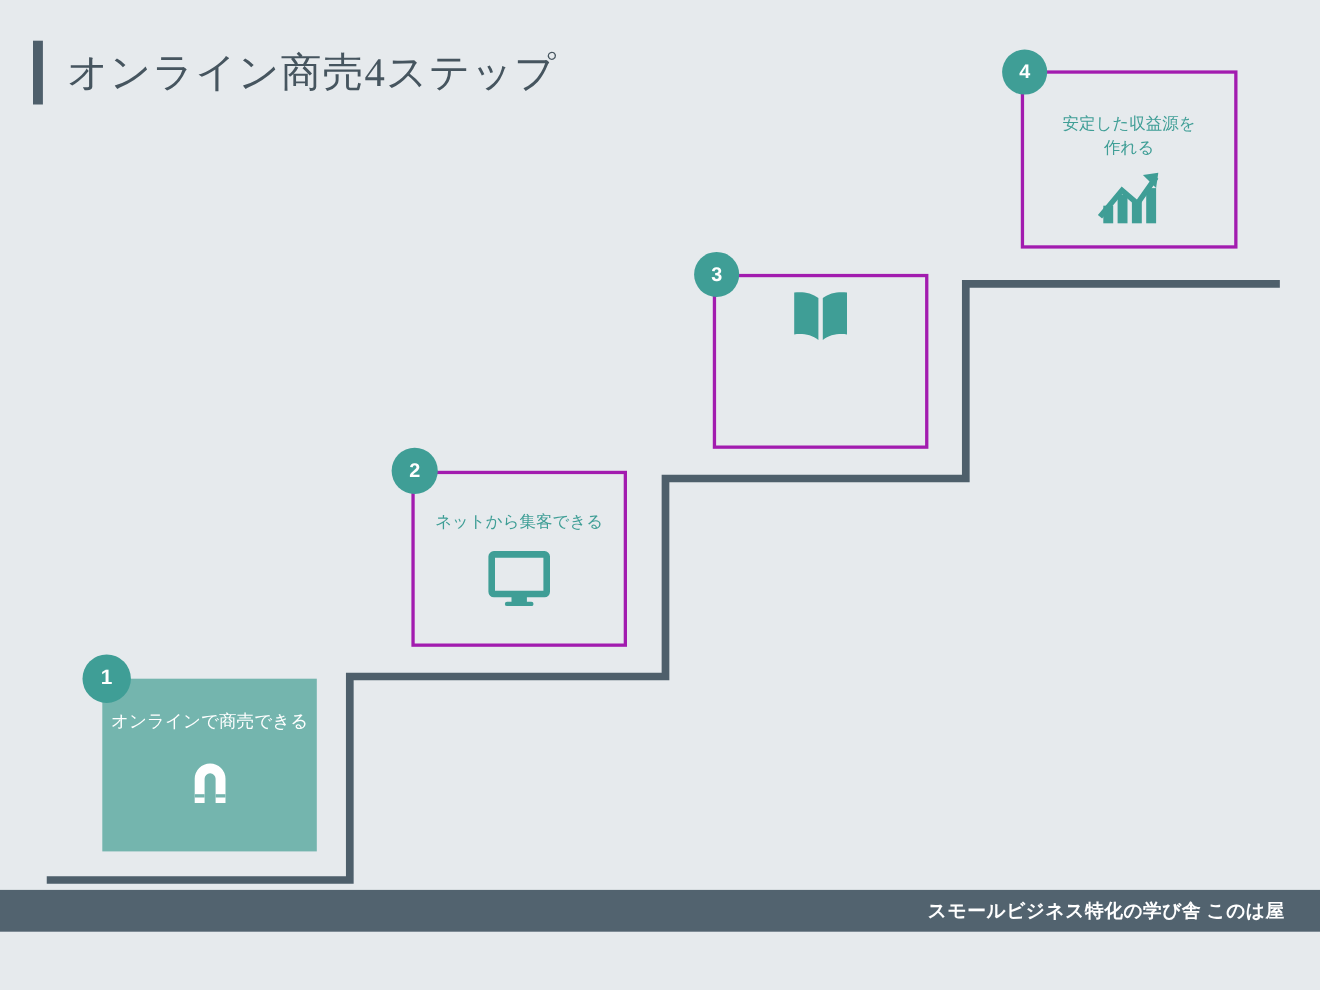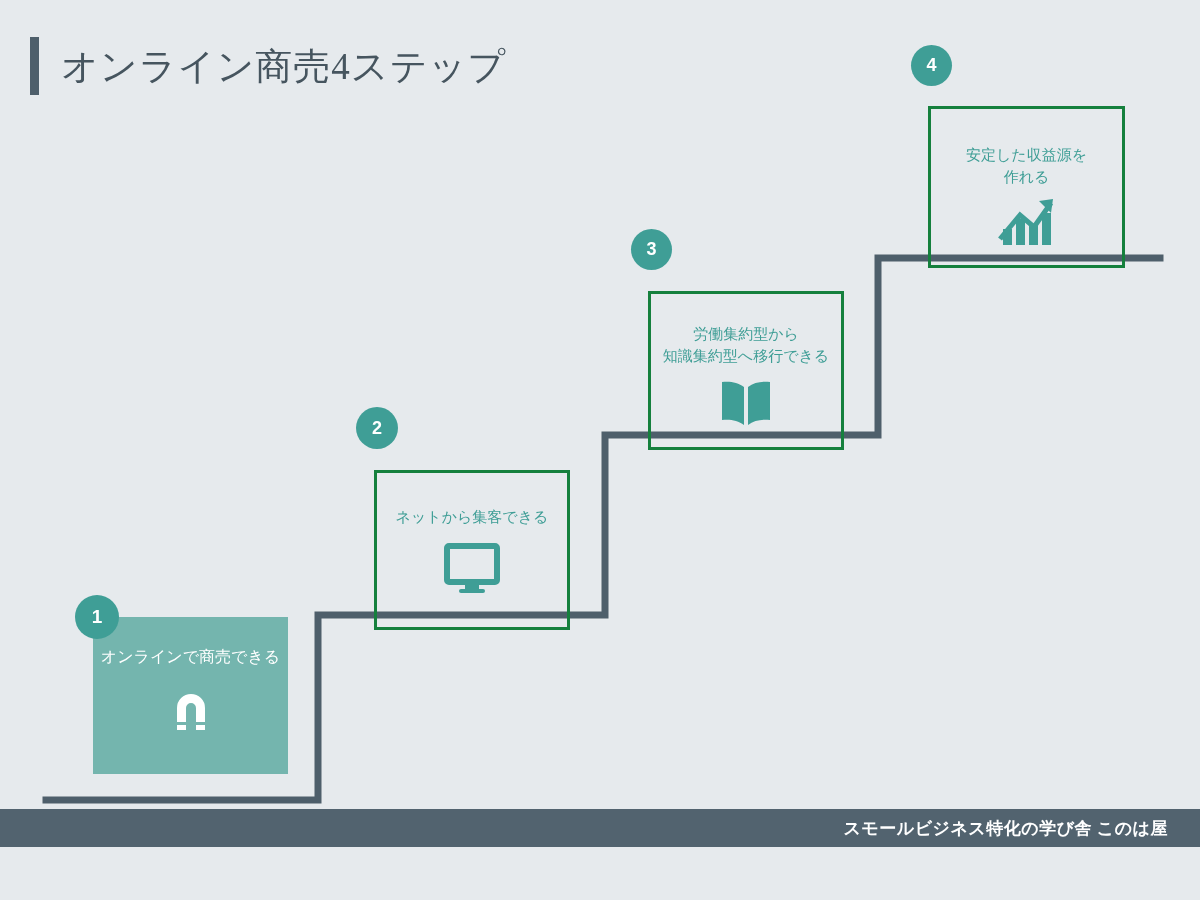--- a/index.html
+++ b/index.html
@@ -74,22 +74,21 @@
     display: flex;
     flex-direction: column;
     align-items: center;
   }
   .step-box.filled {
     background: #74b5ae;
     border: none;
   }
   .step-box.outlined {
     background: transparent;
-    border: 3px solid #15803d;
-    margin-top: 42px;
+    border: 3px solid #a21caf;
   }
   .step-label {
     text-align: center;
     line-height: 1.45;
     font-family: "Liberation Serif", "DejaVu Serif", serif;
     white-space: pre-line;
   }
   .step-box.filled .step-label {
     color: #ffffff;
   }
@@ -195,22 +194,20 @@
           <rect x="22" y="39" width="14" height="8" fill="#3f9e96"></rect>
           <rect x="16" y="46" width="26" height="4" rx="2" fill="#3f9e96"></rect>
         </svg>
       </div>
     </div>
     <div class="badge">2</div>
   </div>
 
   <div class="step" id="step-3">
     <div class="step-box outlined">
-      <div class="step-label">労働集約型から
-知識集約型へ移行できる</div>
       <div class="step-icon">
         <svg width="60" height="50" viewBox="0 0 60 50">
           <path d="M28 9 C22 4 13 3 6 4 L6 42 C13 41 22 42 28 47 Z" fill="#3f9e96"></path>
           <path d="M32 9 C38 4 47 3 54 4 L54 42 C47 41 38 42 32 47 Z" fill="#3f9e96"></path>
         </svg>
       </div>
     </div>
     <div class="badge">3</div>
   </div>
 

